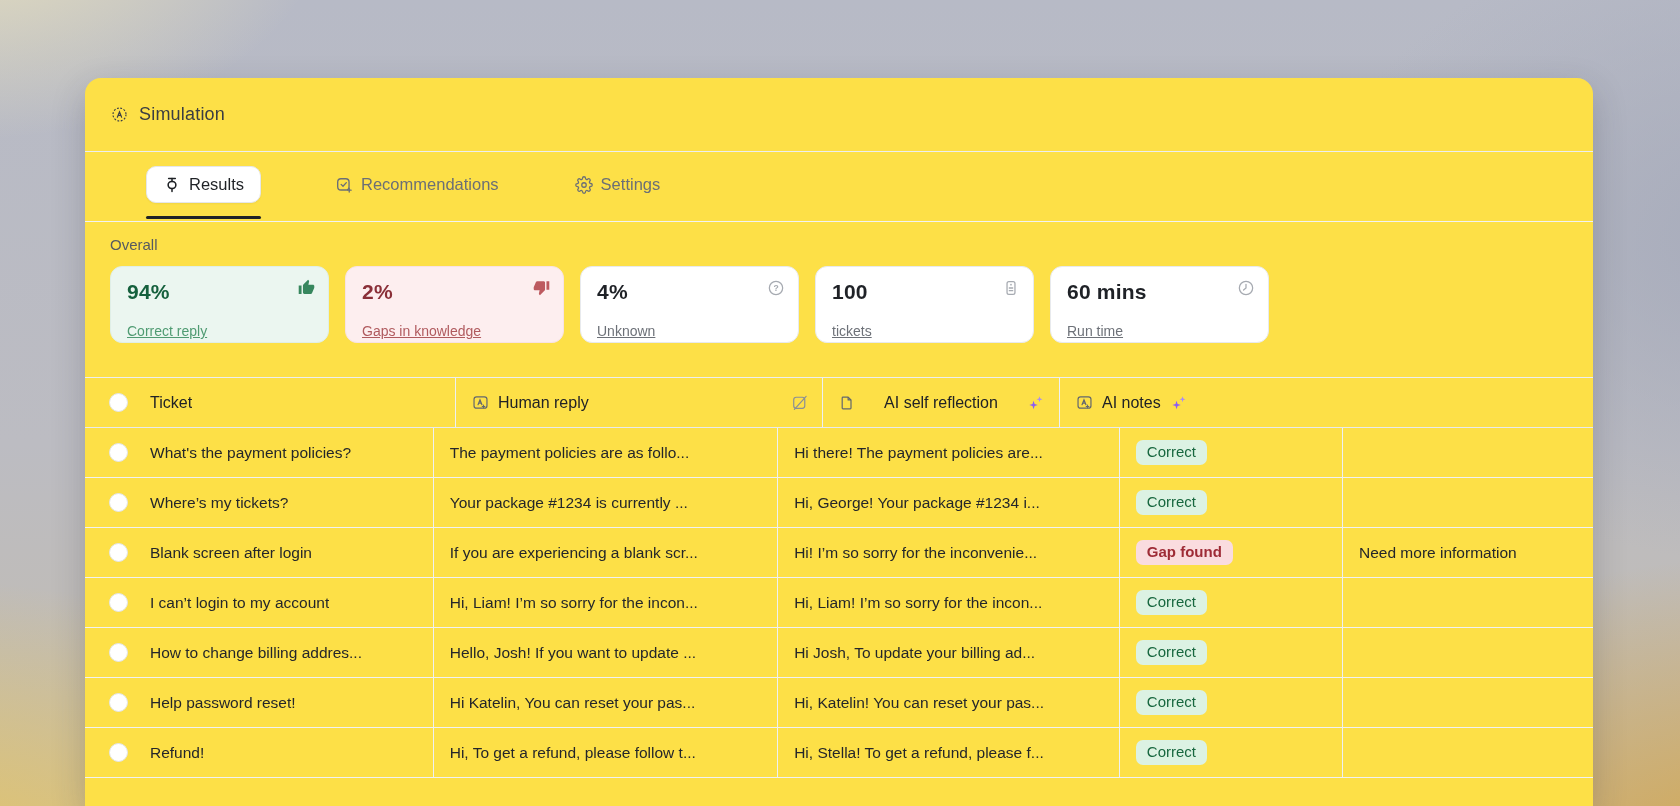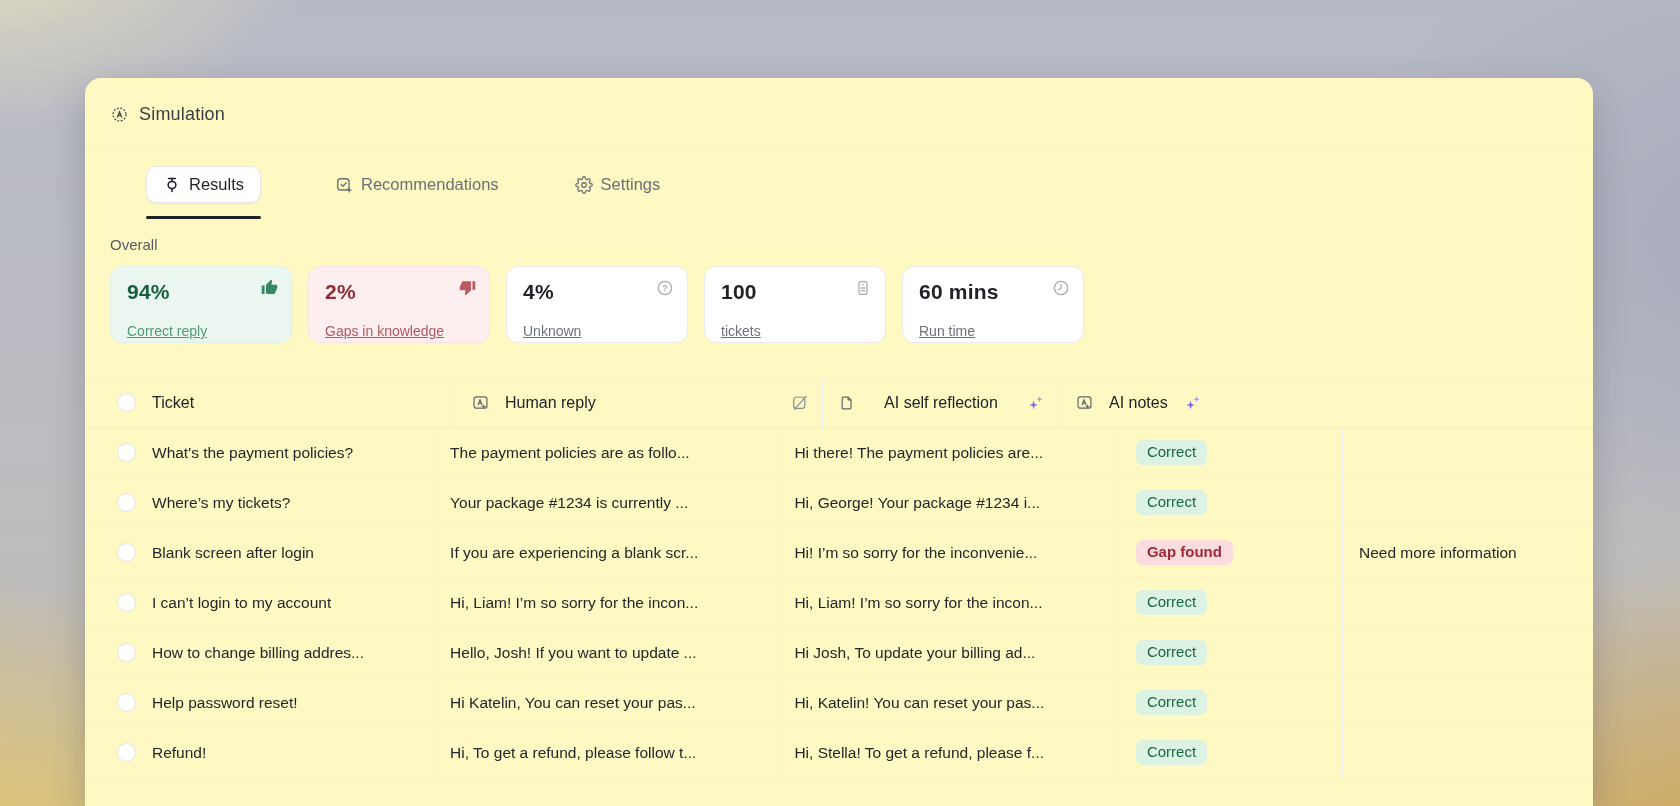--- a/index.html
+++ b/index.html
@@ -8,53 +8,53 @@
     font-family:"Liberation Sans","DejaVu Sans",sans-serif;
     background:
       radial-gradient(820px 520px at -4% 112%, rgba(233,198,92,0.95), rgba(233,198,92,0) 62%),
       radial-gradient(900px 560px at 106% 112%, rgba(214,163,62,0.95), rgba(214,163,62,0) 62%),
       radial-gradient(620px 380px at -2% -10%, rgba(238,229,188,0.92), rgba(238,229,188,0) 58%),
       radial-gradient(760px 520px at 106% 30%, rgba(164,169,186,0.9), rgba(164,169,186,0) 62%),
       linear-gradient(180deg,#b7bac6 0%,#bcbcc2 55%,#c3bcae 100%);
   }
   .card {
     position:absolute; left:85px; top:78px; width:1508px; height:728px;
-    background:#fef9c3; border-radius:16px 16px 0 0;
+    background:#fde047; border-radius:16px 16px 0 0;
     box-shadow:0 12px 34px rgba(40,42,54,0.22);
     overflow:hidden;
   }
   
   .panel-header { display:flex; align-items:center; gap:10px; height:74px; padding:0 25px; border-bottom:1px solid #eceef0; }
   .panel-header h1 { font-size:18px; font-weight:400; color:#3a3d42; letter-spacing:.2px; }
   
   .tabs { display:flex; align-items:center; gap:36px; padding:14px 25px 18px; border-bottom:1px solid #f1f2f4; }
   .tab { display:flex; align-items:center; gap:8px; font-size:16.5px; color:#6b6f76; cursor:pointer; position:relative; padding:8px 2px;margin-left:36px; }
   .tab.active { background:#fff; border:1px solid #e5e7ea; border-radius:10px; padding:8px 16px; color:#1f2226; font-weight:500; box-shadow:0 1px 2px rgba(20,22,28,0.05); }
   .tab.active::after { content:""; position:absolute; left:-1px; right:-1px; bottom:-17px; height:3px; background:#1f2226; border-radius:2px; }
   
   .overall { padding:14px 25px 8px; }
   .overall-label { font-size:15px; color:#565a61; margin-bottom:13px; }
   .stat-row { display:flex; gap:16px; }
-  .stat-card { position:relative; width:182px; height:77px; border-radius:12px; padding:13px 16px; background:#fff; border:1px solid #e8eaed; }
+  .stat-card { position:relative; width:219px; height:77px; border-radius:12px; padding:13px 16px; background:#fff; border:1px solid #e8eaed; }
   .stat-card .value { font-size:21px; font-weight:700; color:#1f2227; letter-spacing:.2px; }
   .stat-card .label { font-size:14px; color:#6d7178; margin-top:19px;text-decoration:underline; }
   .stat-card .corner-icon { position:absolute; top:12px; right:13px; }
   .stat-card.positive { background:#ebf6f0; border-color:#e0efe7; }
   .stat-card.positive .value { color:#15603d; }
   .stat-card.positive .label { color:#4f9b72; }
   .stat-card.negative { background:#fdeeef; border-color:#f8e2e4; }
   .stat-card.negative .value { color:#8a2f38; }
   .stat-card.negative .label { color:#b05a5e; }
   
   .table { margin-top:26px; border-top:1px solid #eceef0; }
   .trow { display:flex; align-items:stretch; height:50px; border-bottom:1px solid #f0f1f3; }
   .trow.thead { border-bottom:1px solid #e8eaed; }
-  .cell { display:flex; align-items:center; gap:16px; padding:0 14px 0 16px; border-right:1px solid #eef0f2; overflow:hidden; white-space:nowrap; font-size:15.5px; color:#24262a; }
+  .cell { display:flex; align-items:center; gap:9px; padding:0 14px 0 16px; border-right:1px solid #eef0f2; overflow:hidden; white-space:nowrap; font-size:15.5px; color:#24262a; }
   .cell:last-child { border-right:none; }
-  .col-ticket  { width:371px; padding-left:32px; gap:16px; }
+  .col-ticket  { width:371px; padding-left:24px; gap:22px; }
   .col-human   { width:367px; }
   .col-ai      { width:364px; }
   .col-reflect { width:237px;justify-content:space-between; }
   .col-notes   { flex:1 0 250px; min-width:250px; }
   .thead .cell { font-weight:500; color:#202226; font-size:16px; }
   .cell .txt { overflow:hidden; white-space:nowrap; }
   .cb { width:19px; height:19px; border-radius:50%; border:1.5px solid #e3e5e9; flex:0 0 auto; background:#fff; }
   .push-right { margin-left:auto; }
   .badge { display:inline-block; padding:3px 11px 4px; border-radius:7px; font-size:15px; font-weight:500; line-height:1.2; }
   .badge[data-status="Correct"]   { background:#dcf2e3; color:#17673f; }

